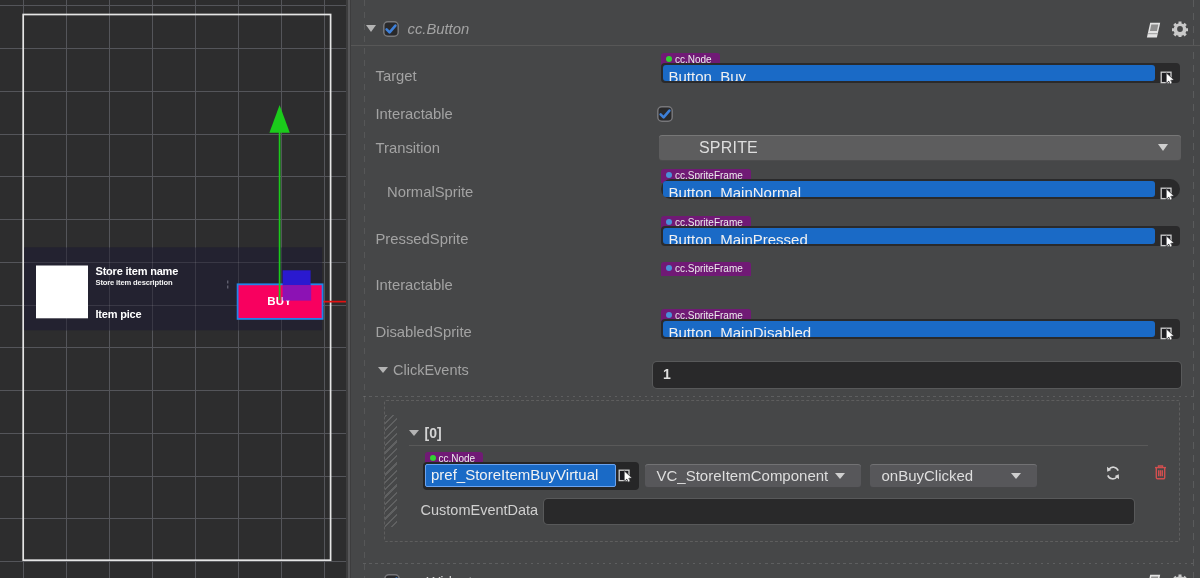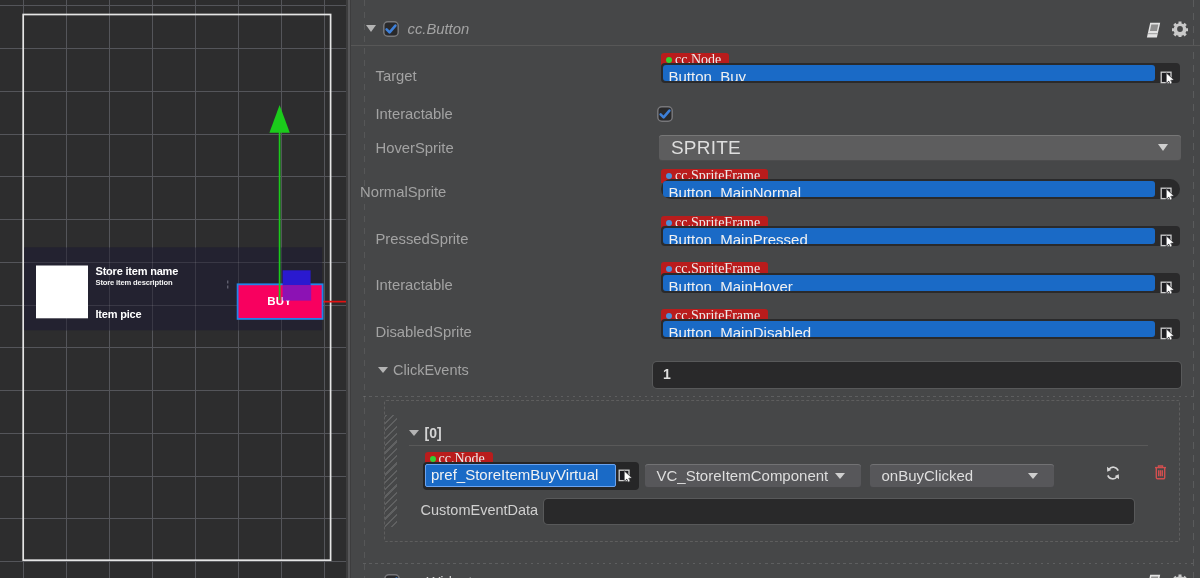--- a/index.html
+++ b/index.html
@@ -3,22 +3,22 @@
 <meta charset="utf-8">
 <style>
   html,body{margin:0;padding:0;background:#474747;}
   #root{position:relative;width:1200px;height:578px;overflow:hidden;
         font-family:"Liberation Sans",sans-serif;background:#464748;}
   .abs{position:absolute;}
   .lbl{position:absolute;color:#a3a3a3;font-size:14.8px;line-height:18px;height:18px;}
   .fieldbox{position:absolute;left:661px;width:519px;height:20px;background:#2a2a2b;border-radius:4px;}
   .bluein{position:absolute;left:2px;top:2px;bottom:2px;right:25px;background:#1a6ac6;border-radius:3px;
           color:#f0f0f0;font-size:15px;line-height:24px;padding-left:5.5px;white-space:nowrap;overflow:hidden;}
-  .tag{position:absolute;height:14px;background:#b91c1c;border-radius:3px 3px 0 0;
-       color:#ececec;font-size:14px;line-height:14px;padding:0 8px 0 5px;white-space:nowrap;font-family:Liberation Serif, serif;}
+  .tag{position:absolute;height:14px;background:#701a75;border-radius:3px 3px 0 0;
+       color:#ececec;font-size:10px;line-height:14px;padding:0 8px 0 5px;white-space:nowrap;}
   .dot{display:inline-block;width:6px;height:6px;border-radius:50%;margin-right:3px;position:relative;top:-1px;}
   .tri-d{position:absolute;width:0;height:0;border-left:5.5px solid transparent;border-right:5.5px solid transparent;border-top:7px solid #b4b4b4;}
   .ddown{position:absolute;background:#5d5d5e;border-radius:3px;box-shadow:inset 0 1px 0 rgba(255,255,255,0.16), inset 0 -1px 0 rgba(0,0,0,0.18);
          color:#dedede;font-size:15px;}
   .darkin{position:absolute;background:#29292a;border-radius:4px;box-shadow:0 0 0 1px rgba(255,255,255,0.10);}
 </style>
 </head>
 <body>
 <div id="root">
 
@@ -118,27 +118,27 @@
             <path d="M6.2 2.8 L6.2 13.6 L8.8 11.1 L10.2 14.2 L12.2 13.3 L10.8 10.3 L14.2 10.1 Z" fill="#ffffff" stroke="#26262a" stroke-width="0.7"></path>
           </svg></div>
     </div>
 
     <div class="lbl" style="left:24.5px;top:104.5px;">Interactable</div>
     <div class="abs" id="cb2" style="left:306px;top:105.5px;"><svg width="16" height="16" viewBox="0 0 16 16">
           <rect x="0.8" y="0.8" width="14.4" height="14.4" rx="4" fill="#29292b" stroke="#77777a" stroke-width="1.5"></rect>
           <path d="M3.6 8.3 L6.6 11.3 L12.4 4.6" fill="none" stroke="#3d7fd8" stroke-width="2.6" stroke-linecap="round" stroke-linejoin="round"></path>
         </svg></div>
 
-    <div class="lbl" style="left:24.5px;top:138.5px;">HoverSprite</div>
+    <div class="lbl" style="left:24.5px;top:138.5px;">Transition</div>
     <div class="ddown" style="left:308px;top:135px;width:522px;height:25.5px;line-height:25.5px;">
-      <span style="padding-left:12px;letter-spacing:0.2px;font-size:19px;">SPRITE</span>
+      <span style="padding-left:12px;letter-spacing:0.2px;font-size:16px;margin-left:28px;">SPRITE</span>
       <div class="tri-d" style="right:13px;top:9px;border-top-color:#cfcfcf;"></div>
     </div>
 
-    <div class="lbl" style="left:9px;top:183px;">NormalSprite</div>
+    <div class="lbl" style="left:36px;top:183px;">NormalSprite</div>
     <div class="tag" style="left:310px;top:168.5px;"><span class="dot" style="background:#4a90d9;"></span>cc.SpriteFrame</div>
     <div class="fieldbox" style="left:310px;top:179px;border-radius:11px;">
       <div class="bluein">Button_MainNormal</div>
       <div class="abs picker" style="right:5px;top:7px;"><svg width="15" height="15" viewBox="0 0 15 15">
             <rect x="1.2" y="2.2" width="9.8" height="10.4" fill="rgba(15,15,25,0.45)" stroke="#cfcfcf" stroke-width="1.3"></rect>
             <path d="M6.2 2.8 L6.2 13.6 L8.8 11.1 L10.2 14.2 L12.2 13.3 L10.8 10.3 L14.2 10.1 Z" fill="#ffffff" stroke="#26262a" stroke-width="0.7"></path>
           </svg></div>
     </div>
 
     <div class="lbl" style="left:24.5px;top:229.5px;">PressedSprite</div>
@@ -146,27 +146,20 @@
     <div class="fieldbox" style="left:310px;top:226px;">
       <div class="bluein">Button_MainPressed</div>
       <div class="abs picker" style="right:5px;top:7px;"><svg width="15" height="15" viewBox="0 0 15 15">
             <rect x="1.2" y="2.2" width="9.8" height="10.4" fill="rgba(15,15,25,0.45)" stroke="#cfcfcf" stroke-width="1.3"></rect>
             <path d="M6.2 2.8 L6.2 13.6 L8.8 11.1 L10.2 14.2 L12.2 13.3 L10.8 10.3 L14.2 10.1 Z" fill="#ffffff" stroke="#26262a" stroke-width="0.7"></path>
           </svg></div>
     </div>
 
     <div class="lbl" style="left:24.5px;top:276px;">Interactable</div>
     <div class="tag" style="left:310px;top:262px;"><span class="dot" style="background:#4a90d9;"></span>cc.SpriteFrame</div>
-    <div class="fieldbox" style="left:310px;top:272.5px;">
-      <div class="bluein">Button_MainHover</div>
-      <div class="abs picker" style="right:5px;top:7px;"><svg width="15" height="15" viewBox="0 0 15 15">
-            <rect x="1.2" y="2.2" width="9.8" height="10.4" fill="rgba(15,15,25,0.45)" stroke="#cfcfcf" stroke-width="1.3"></rect>
-            <path d="M6.2 2.8 L6.2 13.6 L8.8 11.1 L10.2 14.2 L12.2 13.3 L10.8 10.3 L14.2 10.1 Z" fill="#ffffff" stroke="#26262a" stroke-width="0.7"></path>
-          </svg></div>
-    </div>
 
     <div class="lbl" style="left:24.5px;top:322.5px;">DisabledSprite</div>
     <div class="tag" style="left:310px;top:308.5px;"><span class="dot" style="background:#4a90d9;"></span>cc.SpriteFrame</div>
     <div class="fieldbox" style="left:310px;top:318.5px;">
       <div class="bluein">Button_MainDisabled</div>
       <div class="abs picker" style="right:5px;top:7px;"><svg width="15" height="15" viewBox="0 0 15 15">
             <rect x="1.2" y="2.2" width="9.8" height="10.4" fill="rgba(15,15,25,0.45)" stroke="#cfcfcf" stroke-width="1.3"></rect>
             <path d="M6.2 2.8 L6.2 13.6 L8.8 11.1 L10.2 14.2 L12.2 13.3 L10.8 10.3 L14.2 10.1 Z" fill="#ffffff" stroke="#26262a" stroke-width="0.7"></path>
           </svg></div>
     </div>
@@ -187,21 +180,21 @@
         <div class="abs" style="left:2.5px;top:2px;width:184px;height:20.5px;background:#1a6ac6;border:1px solid #6ba3ef;border-radius:2px;color:#f2f2f2;font-size:15px;line-height:20.5px;padding-left:5px;white-space:nowrap;overflow:hidden;">pref_StoreItemBuyVirtual</div>
         <div class="abs picker" style="right:6px;top:6px;"><svg width="15" height="15" viewBox="0 0 15 15">
               <rect x="1.2" y="2.2" width="9.8" height="10.4" fill="rgba(15,15,25,0.45)" stroke="#cfcfcf" stroke-width="1.3"></rect>
               <path d="M6.2 2.8 L6.2 13.6 L8.8 11.1 L10.2 14.2 L12.2 13.3 L10.8 10.3 L14.2 10.1 Z" fill="#ffffff" stroke="#26262a" stroke-width="0.7"></path>
             </svg></div>
       </div>
       <div class="ddown" style="left:260px;top:63px;width:216.5px;height:24.5px;line-height:24.5px;background:#57575a;">
         <span style="padding-left:12px;">VC_StoreItemComponent</span>
         <div class="tri-d" style="right:16px;top:9px;border-top-color:#cfcfcf;border-left-width:5px;border-right-width:5px;border-top-width:6px;"></div>
       </div>
-      <div class="ddown" style="left:485px;top:63px;width:184px;height:24.5px;line-height:24.5px;background:#57575a;">
+      <div class="ddown" style="left:485px;top:63px;width:167px;height:24.5px;line-height:24.5px;background:#57575a;">
         <span style="padding-left:12px;">onBuyClicked</span>
         <div class="tri-d" style="right:16px;top:9px;border-top-color:#cfcfcf;border-left-width:5px;border-right-width:5px;border-top-width:6px;"></div>
       </div>
       <div class="abs" id="refreshicon" style="left:720px;top:64px;"><svg width="16" height="16" viewBox="0 0 16 16">
             <g fill="none" stroke="#d6d6d6" stroke-width="1.6">
               <path d="M13.2 5.6 A5.3 5.3 0 0 0 3.9 4.4"></path>
               <path d="M2.8 10.4 A5.3 5.3 0 0 0 12.1 11.6"></path>
             </g>
             <polygon points="2.0,1.8 6.2,5.1 2.2,6.7" fill="#d6d6d6"></polygon>
             <polygon points="14.0,14.2 9.8,10.9 13.8,9.3" fill="#d6d6d6"></polygon>

